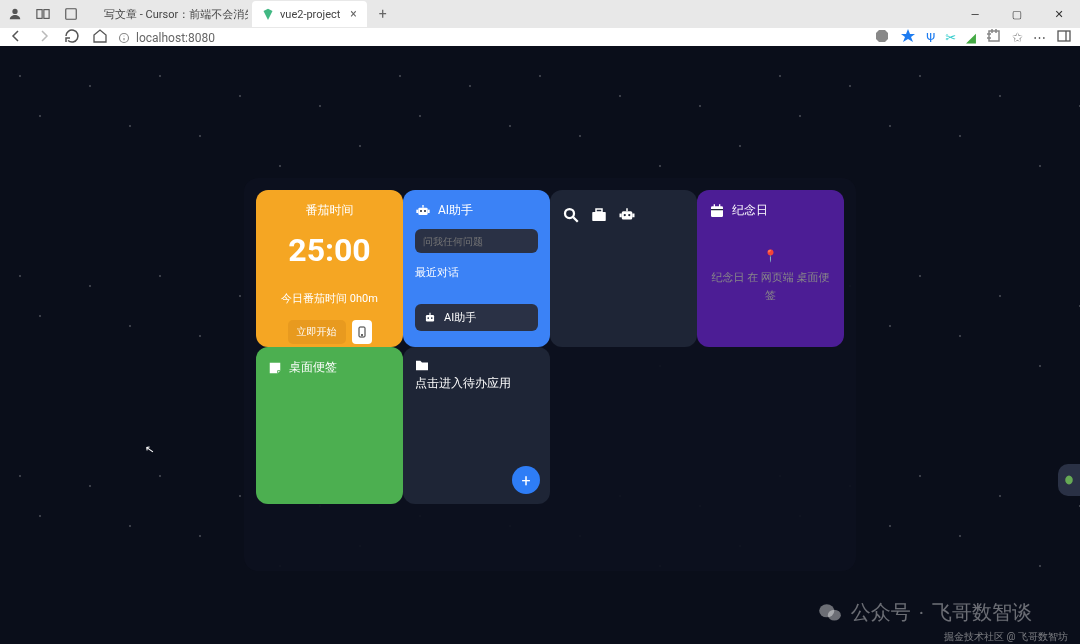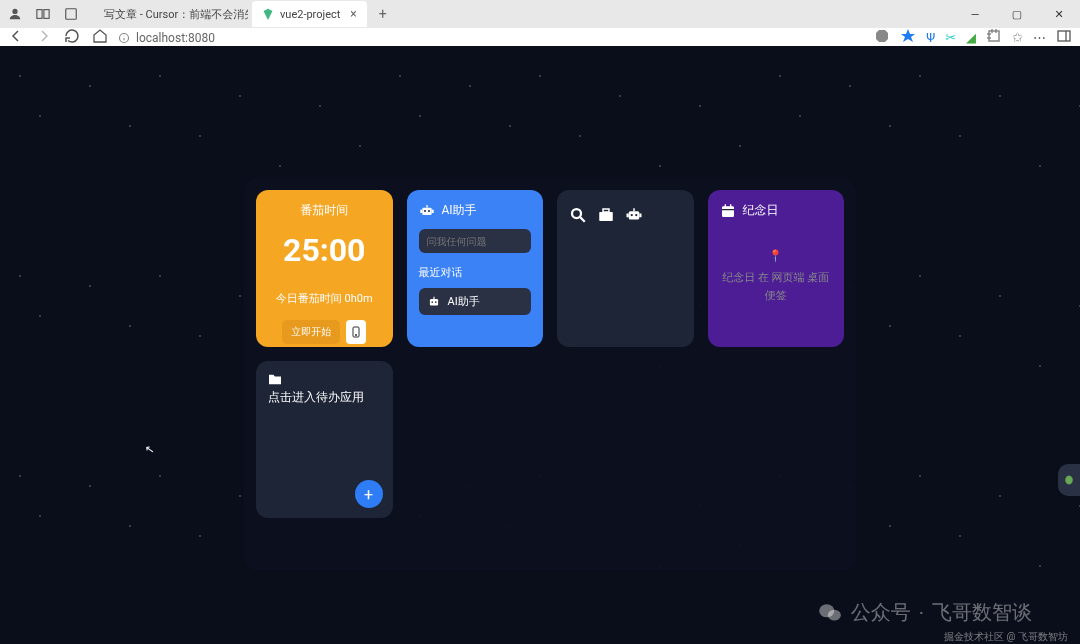--- a/index.html
+++ b/index.html
@@ -33,39 +33,39 @@
 radial-gradient(1px 1px at 130px 80px,#fff,transparent),
 radial-gradient(1px 1px at 160px 30px,#fff,transparent),
 radial-gradient(1px 1px at 200px 90px,#fff,transparent),
 radial-gradient(1px 1px at 240px 50px,#fff,transparent),
 radial-gradient(1px 1px at 280px 120px,#fff,transparent),
 radial-gradient(1px 1px at 320px 60px,#fff,transparent),
 radial-gradient(1px 1px at 360px 100px,#fff,transparent);
 background-size:380px 200px;opacity:0.7}
 
 
-.dashboard{position:absolute;left:244px;top:132px;width:612px;height:393px;background:rgba(13,16,30,0.92);border-radius:14px;padding:12px;display:grid;grid-template-columns:repeat(4,1fr);grid-template-rows:157px 157px;gap:14px}
+.dashboard{position:absolute;left:244px;top:132px;width:612px;height:393px;background:rgba(13,16,30,0.92);border-radius:14px;padding:12px;display:grid;grid-template-columns:repeat(4,1fr);grid-template-rows:157px 157px;gap:0}
 .widget{border-radius:12px;padding:12px;color:#fff;font-size:12px;position:relative;overflow:hidden}
 
 
 .pomodoro{background:#f5a623;display:flex;flex-direction:column;align-items:center;justify-content:flex-start}
 .pomodoro h3{font-size:12px;font-weight:500;margin-bottom:12px}
 .pomodoro .time{font-size:32px;font-weight:700;margin-bottom:22px}
 .pomodoro .today{font-size:11px;margin-bottom:14px}
 .pomodoro-btns{display:flex;gap:6px;align-items:flex-end}
 .pomodoro .btn{background:#e89a1f;border:none;color:#fff;padding:5px 9px;border-radius:5px;font-size:10px}
 .pomodoro .icon-btn{background:#fff;width:20px;height:24px;border-radius:4px;display:flex;align-items:center;justify-content:center}
 
 
 .ai{background:#3b82f6}
 .ai-header{display:flex;align-items:center;gap:7px;margin-bottom:10px}
 .ai-header svg{width:16px;height:16px}
 .ai-input{display:flex;align-items:center;background:#2a3145;border-radius:6px;height:24px;padding:0 8px;margin-bottom:12px}
 .ai-input input{flex:1;background:none;border:none;color:#888;font-size:10px;outline:none}
-.recent-label{font-size:11px;margin-bottom:8px}
+.recent-label{font-size:11px;margin-bottom:24px}
 .recent-item{display:flex;align-items:center;gap:7px;background:#2a3145;border-radius:6px;padding:6px 8px;font-size:11px}
 
 
 .search{background:#1e2536}
 .search-icons{display:flex;gap:10px;align-items:center;padding-top:4px}
 .search-icons svg{width:18px;height:18px;color:#fff}
 
 
 .anniv{background:#4c1d95;display:flex;flex-direction:column}
 .anniv-header{display:flex;align-items:center;gap:7px;margin-bottom:30px}
@@ -257,20 +257,29 @@
             <line x1="3" y1="10" x2="21" y2="10" stroke="#1e2536" stroke-width="2"></line>
             <line x1="8" y1="2" x2="8" y2="7" stroke="#fff" stroke-width="2"></line>
             <line x1="16" y1="2" x2="16" y2="7" stroke="#fff" stroke-width="2"></line>
           </svg>
         <span>纪念日</span>
       </div>
       <div class="anniv-pin">📍</div>
       <div class="anniv-msg">纪念日 在 网页端 桌面便签</div>
     </div>
 
+    <div class="widget sticky">
+      <div class="sticky-header">
+        <svg width="14" height="14" viewBox="0 0 16 16" fill="#fff">
+            <path d="M2 2h12v9l-3 3H2z"></path>
+            <path d="M11 14v-3h3" fill="none" stroke="#4caf50"></path>
+          </svg>
+        <span>桌面便签</span>
+      </div>
+    </div>
 
     <div class="widget todo">
       <div class="todo-header">
         <svg width="14" height="12" viewBox="0 0 16 14" fill="#fff">
             <path d="M1 2h5l2 2h7v9H1z"></path>
           </svg>
         <span>点击进入待办应用</span>
       </div>
       <div class="fab">+</div>
     </div>

